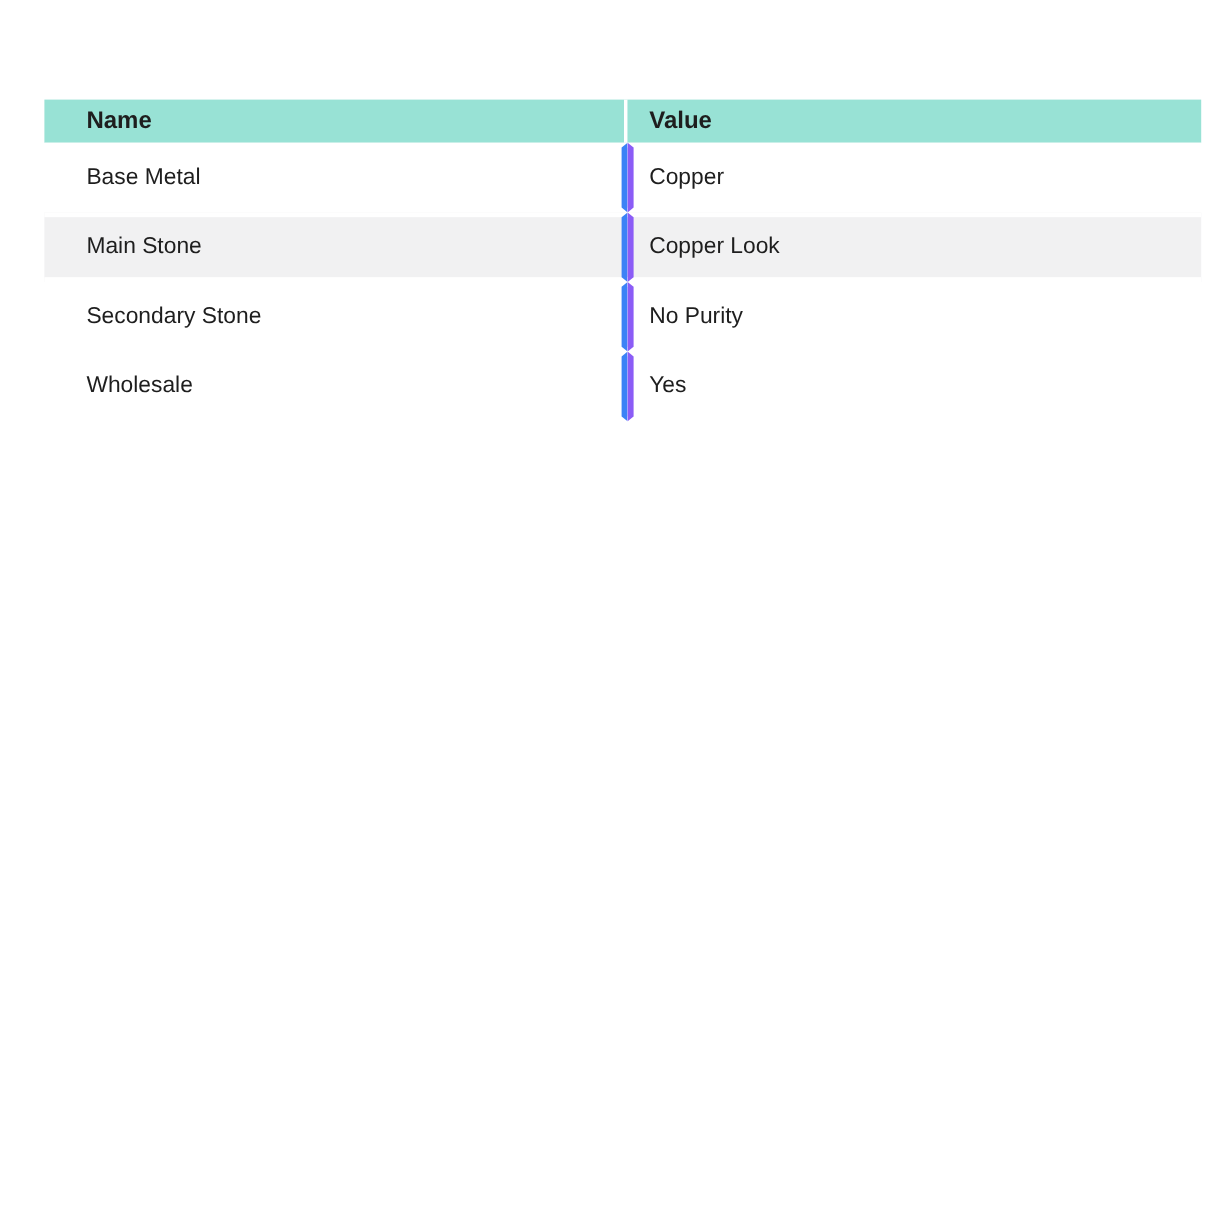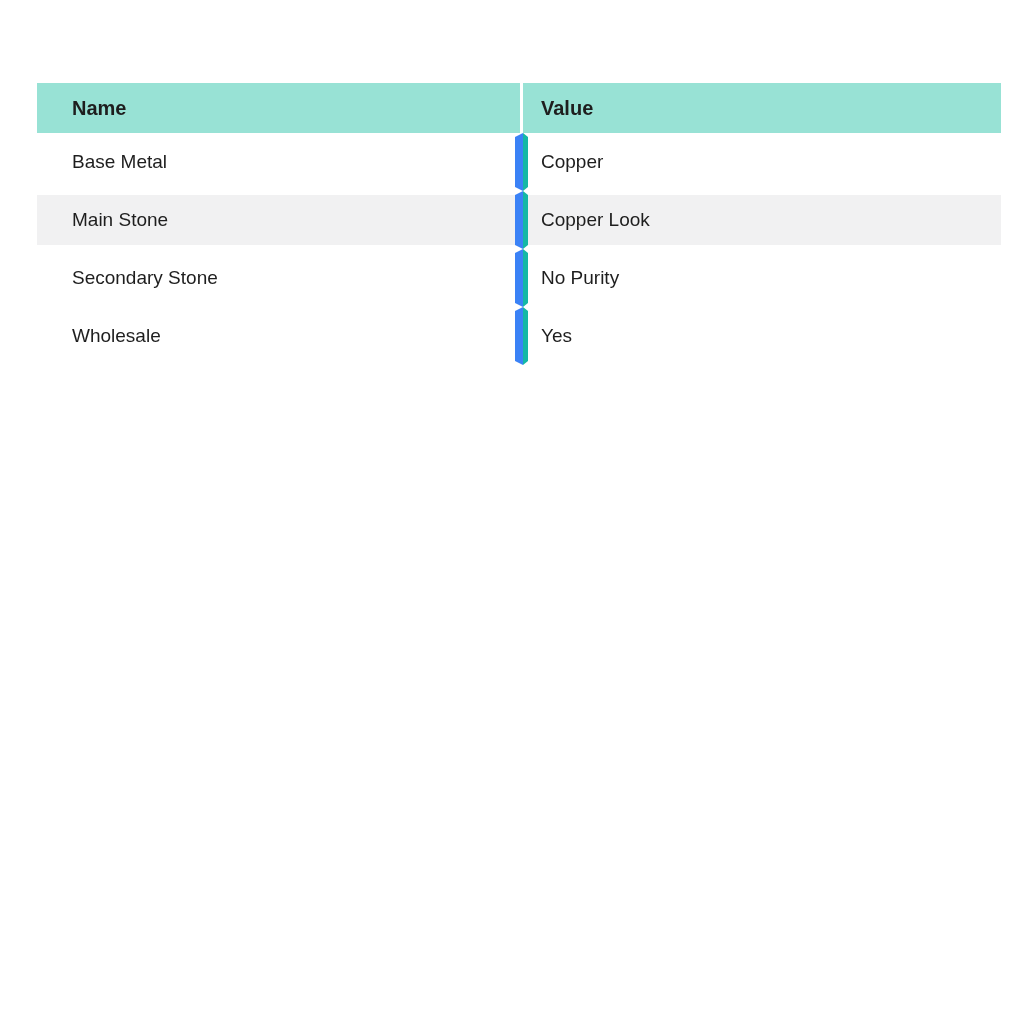--- a/index.html
+++ b/index.html
@@ -24,41 +24,41 @@
     width: 964px;
     border-collapse: separate;
     border-spacing: 0;
     table-layout: fixed;
     font-size: 19px;
     color: var(--text-color, #1e1e1e);
   }
   table.attr-table col.c1 { width: 486px; }
   th {
     background: var(--header-bg, #98e2d5);
-    height: 50px;
+    height: 36px;
     box-sizing: border-box;
     font-weight: 700;
     font-size: 20px;
     text-align: left;
     vertical-align: middle;
     padding: 0;
   }
   th.h-name  { padding-left: 35px; border-right: 3px solid #ffffff; }
   th.h-value { padding-left: 18px; }
   td {
     height: 58px;
     box-sizing: border-box;
     background: var(--row-bg, #ffffff);
     border-top: 4px solid #ffffff;
     border-bottom: 4px solid #ffffff;
     vertical-align: middle;
     padding: 0;
   }
-  td.c-name  { padding-left: 35px; border-right: 8px solid #3b82f6; }
-  td.c-value { padding-left: 13px; border-left: 5px solid #14b8a6; }
+  td.c-name  { padding-left: 35px; border-right: 5px solid #3b82f6; }
+  td.c-value { padding-left: 13px; border-left: 5px solid #8b5cf6; }
   tr.alt td  { background: var(--row-alt-bg, #f1f1f2); }
 </style>
 </head>
 <body>
 
 <div class="page">
   <table class="attr-table">
     <colgroup>
       <col class="c1">
         <col class="c2">

